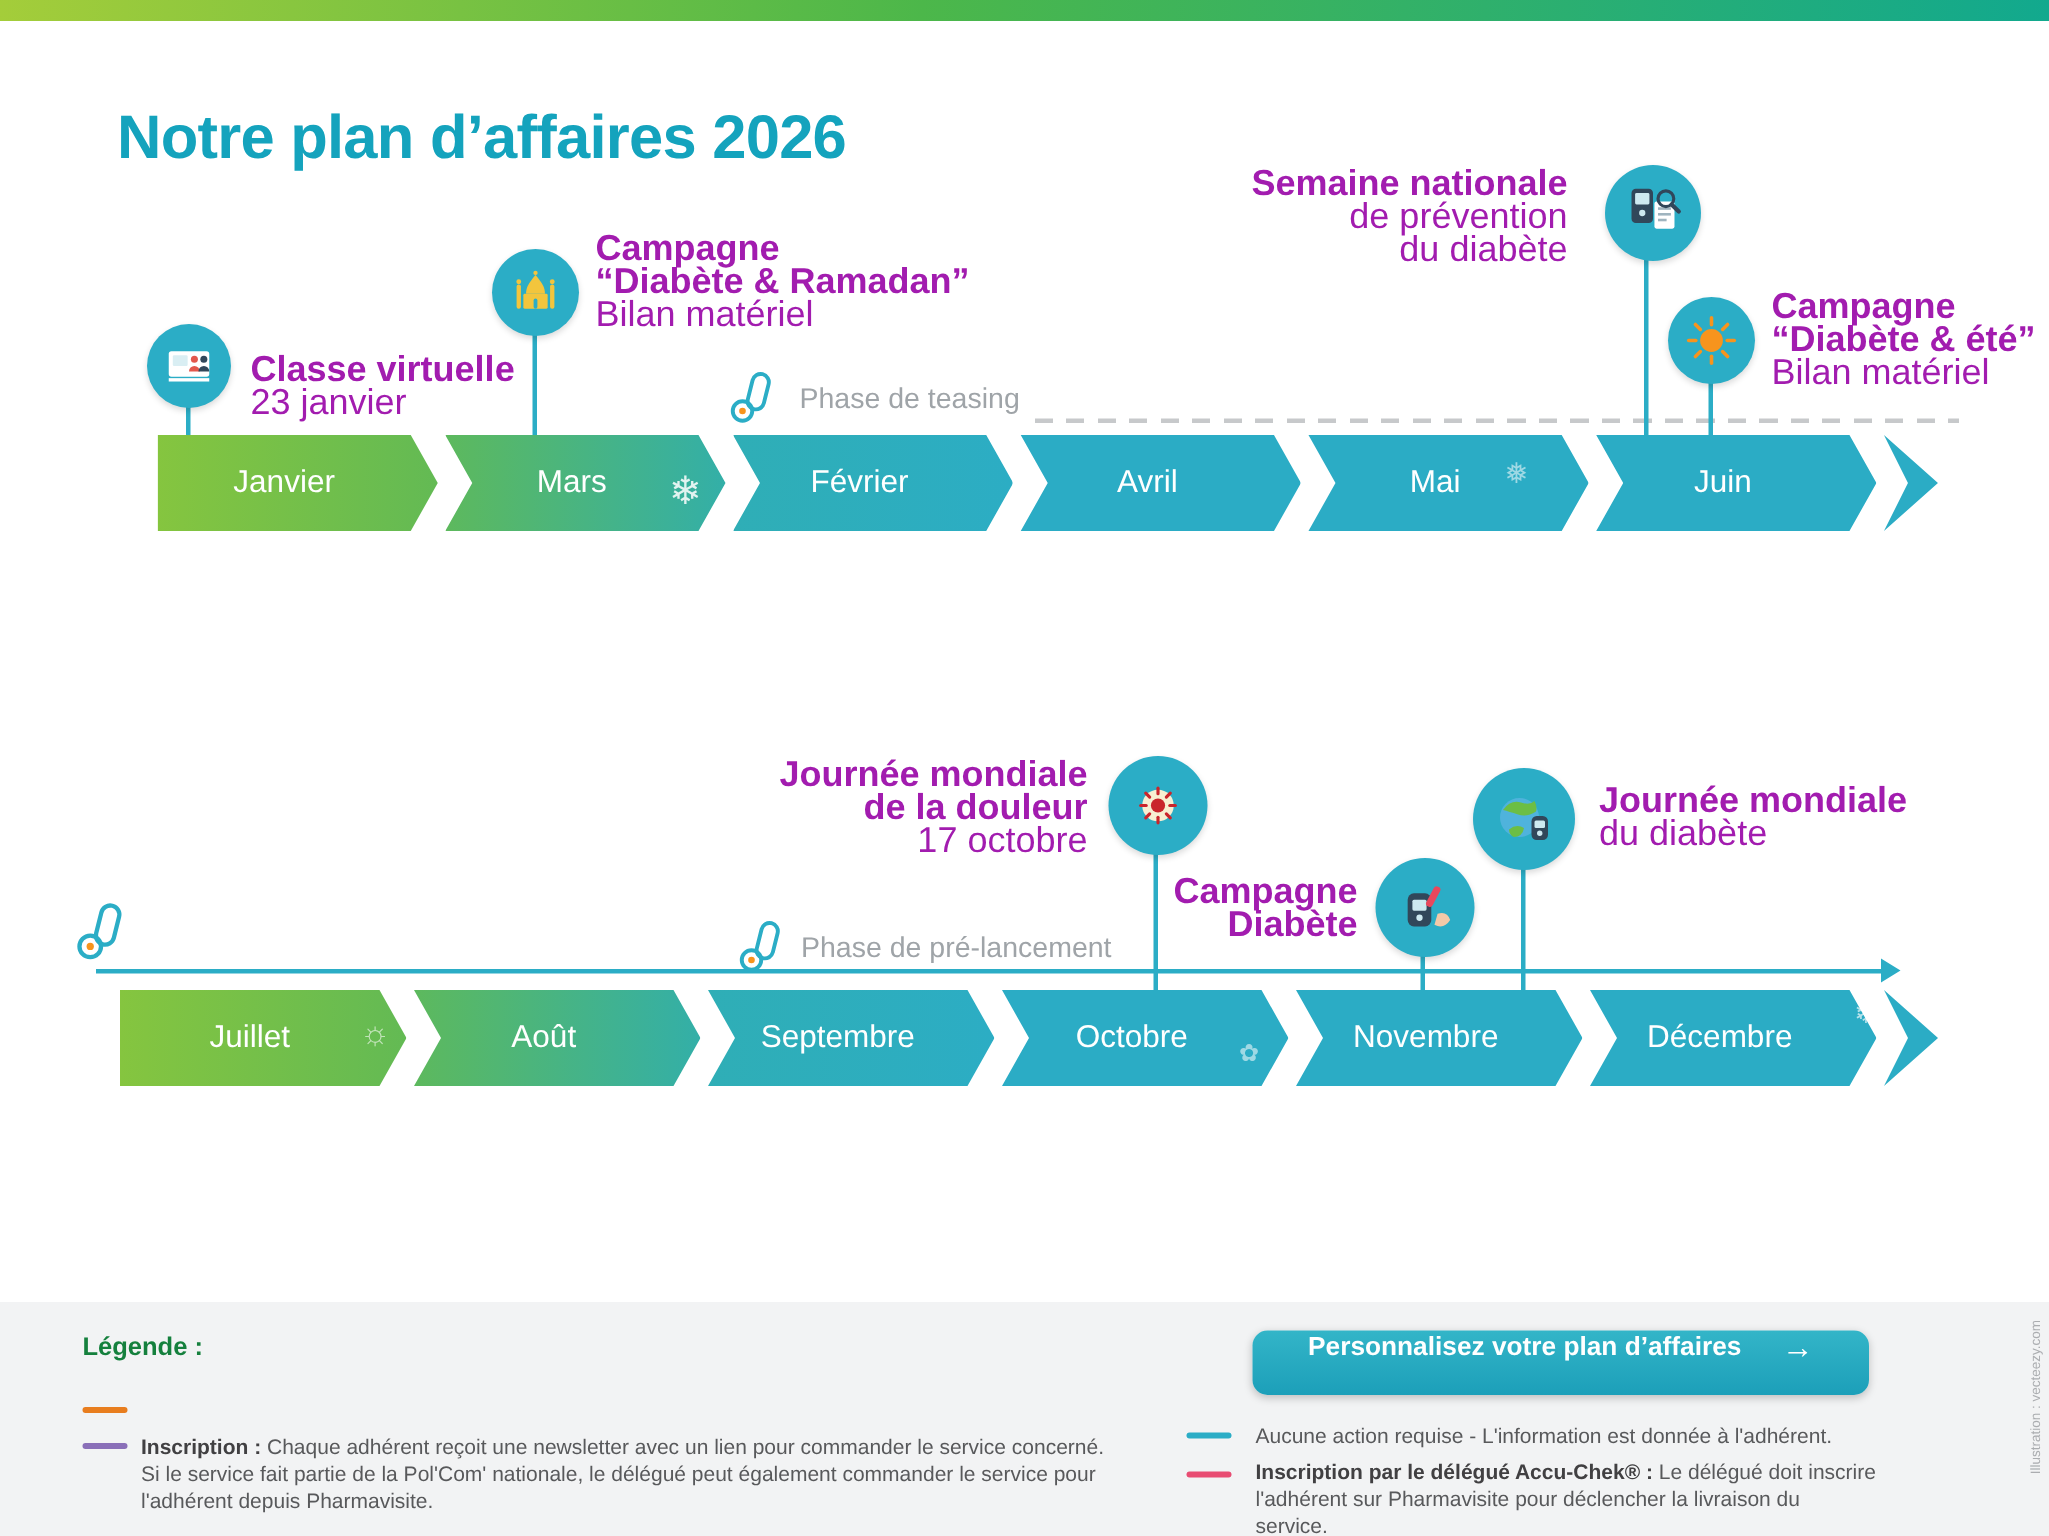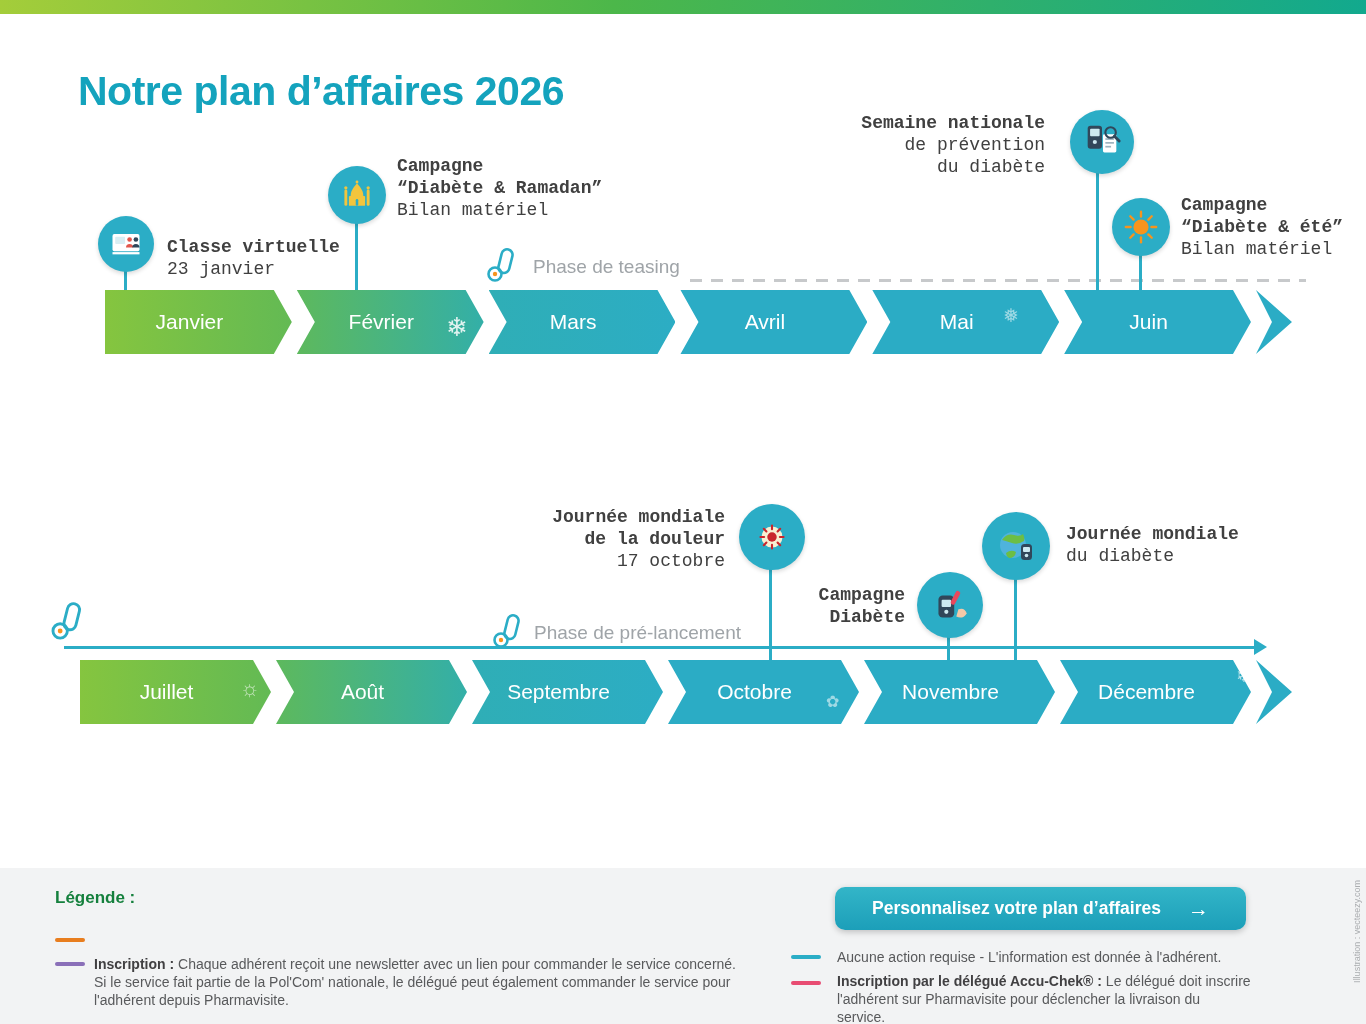--- a/index.html
+++ b/index.html
@@ -26,41 +26,41 @@
   .tl-bar .seg:nth-child(4),.tl-bar .seg:nth-child(5),.tl-bar .seg:nth-child(6){ background:#2BACC5; }
   .mlabel { color:#fff; font-size:21px; transform:translateX(-9px); }
 
   .decor { position:absolute; color:#ffffff; pointer-events:none; }
 
   
   .bubble { position:absolute; border-radius:50%; background:#2BADC6;
             display:flex; align-items:center; justify-content:center;
             box-shadow:0 2px 4px rgba(0,0,0,.15); }
   .stem { position:absolute; width:3px; background:#2BADC6; }
-  .ev { position:absolute; color:#404040; font-size:18px; line-height:22px;font-family:Liberation Mono, monospace; }
+  .ev { position:absolute; color:#a21caf; font-size:24px; line-height:22px; }
   .ev .b { font-weight:bold; }
   .ev.right { text-align:right; }
 
   .phase-icon { position:absolute; }
   .phase-label { position:absolute; color:#9FA4A8; font-size:19px; }
   .dash-line { position:absolute; height:3px;
                background:repeating-linear-gradient(90deg,#C7C9CB 0 12px,transparent 12px 21px); }
   .solid-line { position:absolute; height:3px; background:#2BADC6; }
   .arrow-head { position:absolute; width:0; height:0; border-left:13px solid #2BADC6;
                 border-top:8px solid transparent; border-bottom:8px solid transparent; }
 
   
   .legend-bg { position:absolute; left:0; top:868px; width:1366px; height:156px; background:#F2F3F4; }
   .legend-heading { position:absolute; font-size:17px; color:#15803d; font-weight:bold; }
   .legend-line { position:absolute; width:30px; height:4px; border-radius:2px; }
   .legend-text { position:absolute; font-size:14px; line-height:18px; color:#58595B; }
   .legend-text b { color:#414042; }
   .cta { position:absolute; left:835px; top:887px; width:411px; height:43px; border:none; border-radius:10px;
          background:linear-gradient(180deg,#33B5C8,#1C9FB9); color:#fff; font-weight:bold; font-size:17.5px;
-         font-family:"Liberation Sans", sans-serif; display:flex; align-items:center; justify-content:center;
+         font-family:"Liberation Sans", sans-serif; display:flex; justify-content:center;
          gap:27px; cursor:pointer; box-shadow:0 2px 6px rgba(0,0,0,.22); }
   .cta-arrow { font-size:21px; font-weight:bold; }
   .credit { position:absolute; right:4px; top:880px; writing-mode:vertical-rl; transform:rotate(180deg);
             font-size:9px; color:#ABADB0; }
 </style>
 </head>
 <body>
 
 <div id="page">
 
@@ -73,24 +73,24 @@
   <div class="stem" style="left:124px; top:266px; height:26px;"></div>
   <div class="stem" style="left:355px; top:220px; height:72px;"></div>
   <div class="stem" style="left:1096px; top:170px; height:122px;"></div>
   <div class="stem" style="left:1139px; top:252px; height:40px;"></div>
 
   <div class="tl-bar" style="left:80px; top:290px; width:1212px;padding-left:25px;">
     <div class="seg">
         <span class="mlabel">Janvier</span>
       </div>
     <div class="seg">
+        <span class="mlabel">Mars</span>
+      </div>
+    <div class="seg">
         <span class="mlabel">Février</span>
-      </div>
-    <div class="seg">
-        <span class="mlabel">Mars</span>
       </div>
     <div class="seg">
         <span class="mlabel">Avril</span>
       </div>
     <div class="seg">
         <span class="mlabel">Mai</span>
       </div>
     <div class="seg">
         <span class="mlabel">Juin</span>
       </div>

